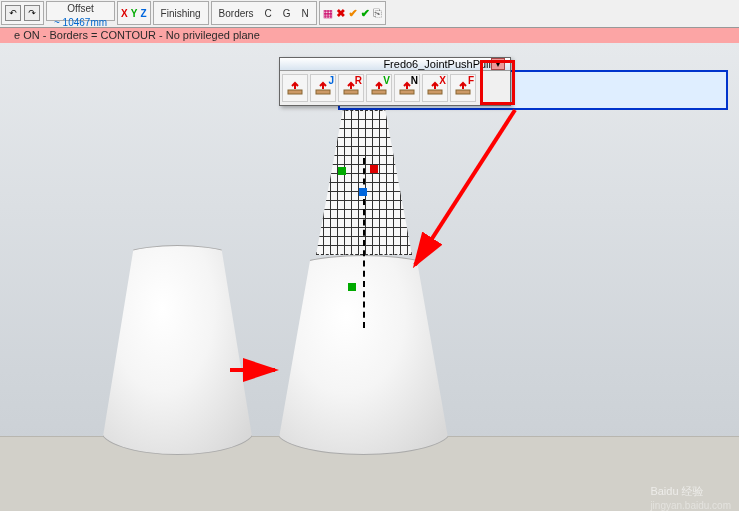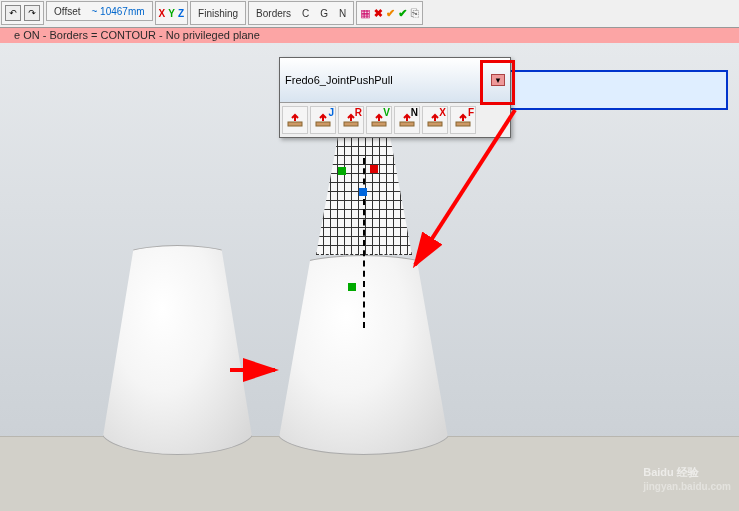--- a/index.html
+++ b/index.html
@@ -16,41 +16,41 @@
 .cone2{left:276px;bottom:56px;width:175px;height:200px;clip-path:polygon(20% 0,80% 0,100% 100%,0 100%)}
 .mesh{position:absolute;left:316px;bottom:256px;width:96px;height:145px;clip-path:polygon(28% 0,72% 0,100% 100%,0 100%);background:#f8f8f8;background-image:repeating-linear-gradient(0deg,transparent 0,transparent 8px,#333 8px,#333 9px),repeating-linear-gradient(90deg,transparent 0,transparent 6px,#333 6px,#333 7px);border:1px dashed #333}
 .dashvert{position:absolute;left:363px;top:115px;width:0;height:170px;border-left:2px dashed #000}
 .handle{position:absolute;width:8px;height:8px}
 .h-red{background:#d00;left:370px;top:122px}
 .h-green{background:#0a0;left:338px;top:124px}
 .h-blue{background:#06d;left:359px;top:145px}
 .h-green2{background:#0a0;left:348px;top:240px}
 .tooltip{position:absolute;left:338px;top:70px;width:390px;height:40px;background:#dfeeff;border:2px solid #0033cc;padding:4px 6px;color:#333;font-size:11px;line-height:14px;z-index:5}
 .floatwin{position:absolute;left:279px;top:57px;width:232px;background:#f0f0f0;border:1px solid #666;box-shadow:2px 2px 4px rgba(0,0,0,.3);z-index:10}
-.fw-title{background:linear-gradient(#fff,#d8e4f0);border-bottom:1px solid #999;padding:16px 5px;font-size:11px;display:flex;justify-content:space-between;align-items:center}
+.fw-title{background:linear-gradient(#fff,#d8e4f0);border-bottom:1px solid #999;padding:0 5px;font-size:11px;display:flex;justify-content:flex-end;align-items:center}
 .fw-close{width:14px;height:12px;border:1px solid #a44;background:#e99;display:flex;align-items:center;justify-content:center;font-size:9px}
 .fw-body{display:flex;padding:3px 2px;gap:2px}
 .toolbtn{width:26px;height:28px;border:1px solid #ccc;background:#f5f5f5;display:flex;flex-direction:column;align-items:center;justify-content:center;position:relative}
 .toolbtn svg{width:20px;height:14px}
 .toolbtn .tl{position:absolute;top:0;right:1px;font-size:10px;font-weight:bold}
 .redbox{position:absolute;left:480px;top:60px;width:35px;height:45px;border:3px solid #e00;z-index:20}
 .arrow{position:absolute;z-index:15}
-.watermark{position:absolute;right:8px;bottom:19px;color:rgba(255,255,255,.6);font-size:20px;font-weight:bold;z-index:30}
+.watermark{position:absolute;right:8px;bottom:0;color:rgba(255,255,255,.6);font-size:20px;font-weight:normal;z-index:30}
 .watermark small{display:block;font-size:10px;text-align:right;color:rgba(255,255,255,.4)}
 .axislabel{font-size:10px;font-weight:bold}
 </style>
 </head>
 <body>
 
 <div class="topbar">
   <div class="tbgroup">
     <span class="smallbtn">↶</span>
     <span class="smallbtn">↷</span>
   </div>
-  <div class="tbgroup" style="flex-direction:row;height:20px">
+  <div class="tbgroup" style="flex-direction:column;height:20px">
     <span class="tblabel">Offset</span>
     <span class="tblabel" style="color:#06c">~ 10467mm</span>
   </div>
   <div class="tbgroup">
     <span class="axislabel" style="color:#d00">X</span>
     <span class="axislabel" style="color:#0a0">Y</span>
     <span class="axislabel" style="color:#06d">Z</span>
   </div>
   <div class="tbgroup">
     <span class="tblabel">Finishing</span>

